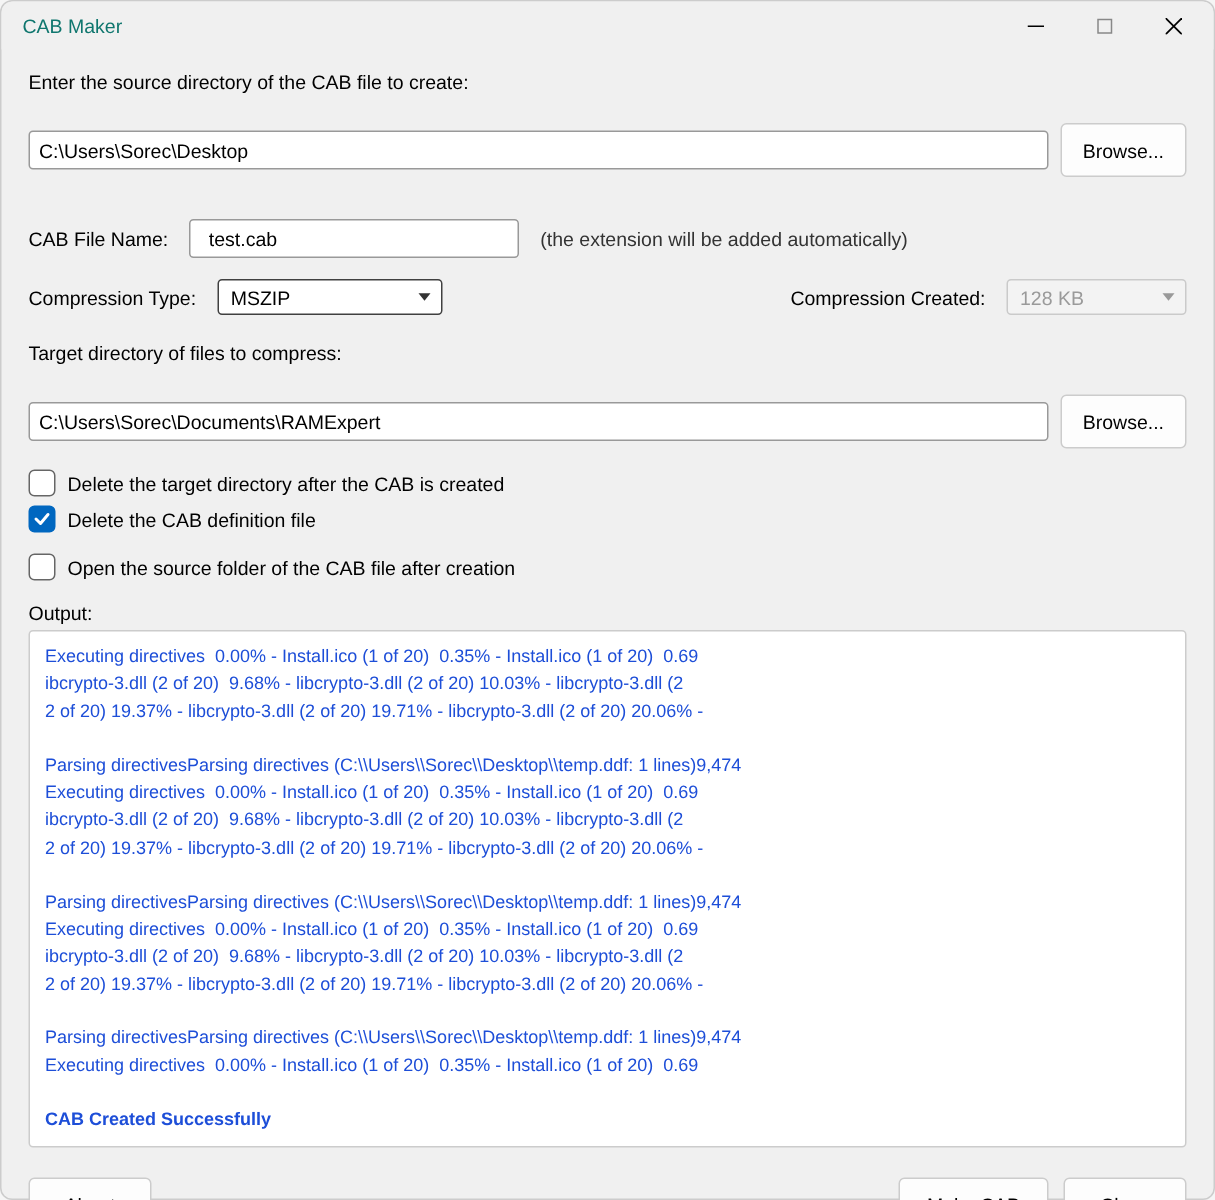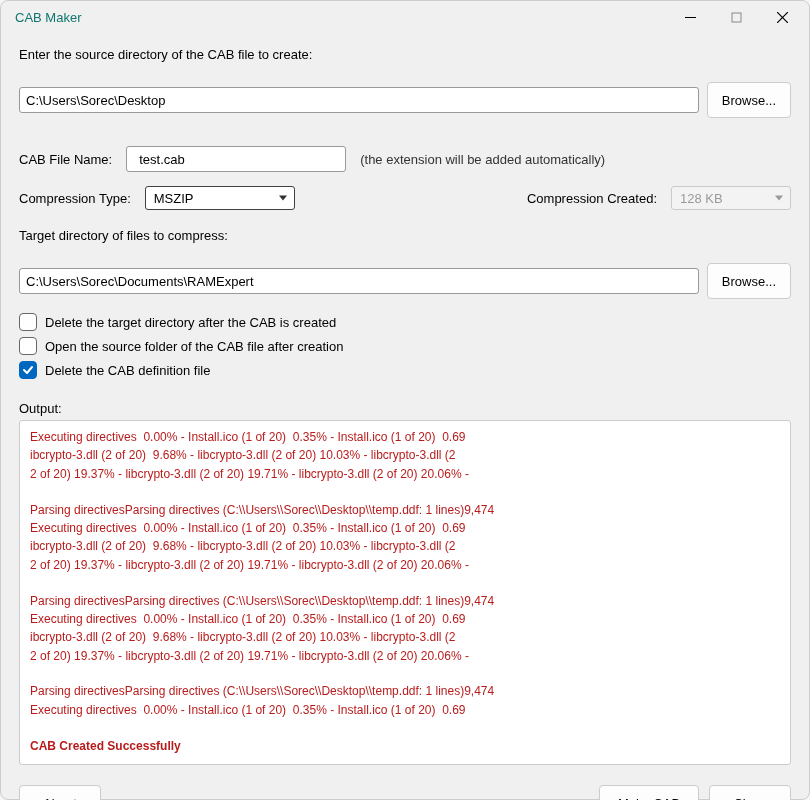--- a/index.html
+++ b/index.html
@@ -21,21 +21,21 @@
     .select-wrap::after { content: ''; position: absolute; right: 8px; top: 50%; transform: translateY(-50%); width: 0; height: 0; border-left: 4px solid transparent; border-right: 4px solid transparent; border-top: 5px solid #333; pointer-events: none; }
     .select.disabled { background: #f5f5f5; color: #777; border-color: #bbb; }
     .select-wrap.disabled::after { border-top-color: #999; }
     .inline-label { margin-right: 6px; }
     .hint { color: #333; margin-left: 6px; }
     .options-row { display: flex; align-items: center; gap: 8px; margin-bottom: 18px; flex-wrap: nowrap; }
     .checkbox-row { display: flex; align-items: center; gap: 8px; margin-bottom: 6px; }
     .chk { width: 18px; height: 18px; border: 1.5px solid #666; border-radius: 4px; background: #fff; display: flex; align-items: center; justify-content: center; cursor: pointer; flex-shrink: 0; }
     .chk.checked { background: #0067c0; border-color: #0067c0; }
     .chk.checked svg { width: 12px; height: 12px; }
-    .output-box { flex: 1; background: #fff; border: 1px solid #ccc; border-radius: 3px; padding: 8px 10px; font-family: 'Consolas', 'Courier New', monospace; font-size: 12px; color: #b91c1c; line-height: 1.45; overflow-y: auto; white-space: pre-wrap; word-break: break-all; position: relative; }
+    .output-box { flex: 1; background: #fff; border: 1px solid #ccc; border-radius: 3px; padding: 8px 10px; font-family: 'Consolas', 'Courier New', monospace; font-size: 12px; color: #1d4ed8; line-height: 1.45; overflow-y: auto; white-space: pre-wrap; word-break: break-all; position: relative; }
     .output-box::-webkit-scrollbar { width: 6px; }
     .output-box::-webkit-scrollbar-thumb { background: #aaa; border-radius: 3px; }
     .output-box .bold { font-weight: bold; }
     .footer { display: flex; padding: 10px 18px 14px 18px; gap: 10px; }
     .footer-spacer { flex: 1; }
     .footer .btn { min-width: 82px; }
     .mt { margin-top: 8px; margin-bottom: 4px; }
   </style>
 </head>
 <body>
@@ -95,31 +95,31 @@
     <div class="label">Target directory of files to compress:</div>
     <div class="row">
       <input class="text-input full" value="C:\Users\Sorec\Documents\RAMExpert" style="">
       <button class="btn">Browse...</button>
     </div>
 
     <div class="checkbox-row">
       <div class="chk"></div>
       <span>Delete the target directory after the CAB is created</span>
     </div>
-    <div class="checkbox-row">
-      <div class="chk"></div>
-      <span>Open the source folder of the CAB file after creation</span>
-    </div>
     <div class="checkbox-row" style="margin-bottom:14px">
       <div class="chk checked">
         <svg viewBox="0 0 12 12">
             <path d="M2 6 L5 9 L10 3" stroke="#fff" stroke-width="2" fill="none" stroke-linecap="round" stroke-linejoin="round"></path>
           </svg>
       </div>
       <span>Delete the CAB definition file</span>
+    </div>
+    <div class="checkbox-row">
+      <div class="chk"></div>
+      <span>Open the source folder of the CAB file after creation</span>
     </div>
 
     <div class="label mt">Output:</div>
     <div class="output-box"><span>Executing directives  0.00% - Install.ico (1 of 20)  0.35% - Install.ico (1 of 20)  0.69</span>
 <span>ibcrypto-3.dll (2 of 20)  9.68% - libcrypto-3.dll (2 of 20) 10.03% - libcrypto-3.dll (2</span>
 <span>2 of 20) 19.37% - libcrypto-3.dll (2 of 20) 19.71% - libcrypto-3.dll (2 of 20) 20.06% -</span>
 
 <span>Parsing directivesParsing directives (C:\\Users\\Sorec\\Desktop\\temp.ddf: 1 lines)9,474</span>
 <span>Executing directives  0.00% - Install.ico (1 of 20)  0.35% - Install.ico (1 of 20)  0.69</span>
 <span>ibcrypto-3.dll (2 of 20)  9.68% - libcrypto-3.dll (2 of 20) 10.03% - libcrypto-3.dll (2</span>

